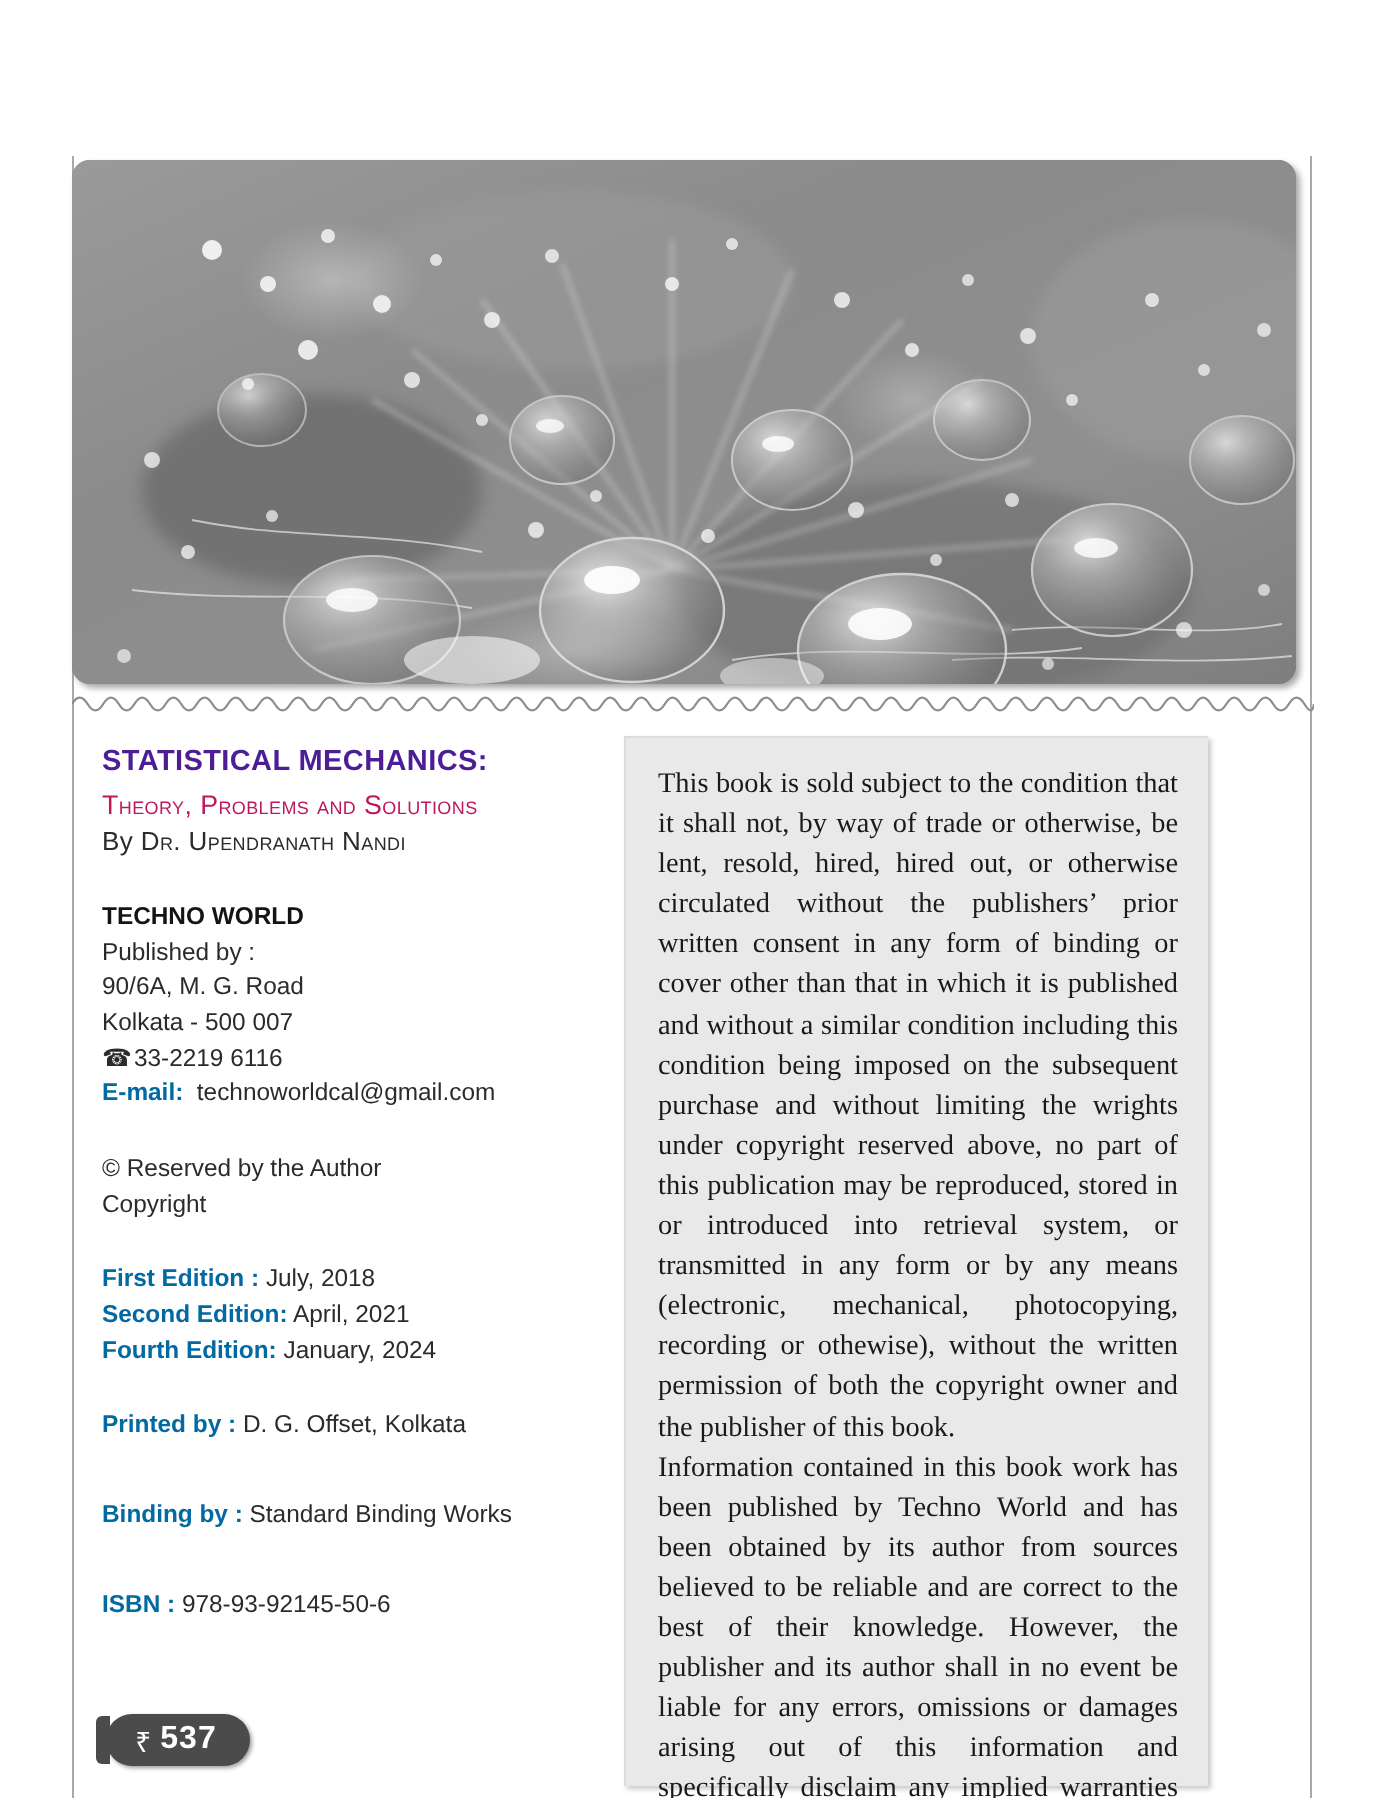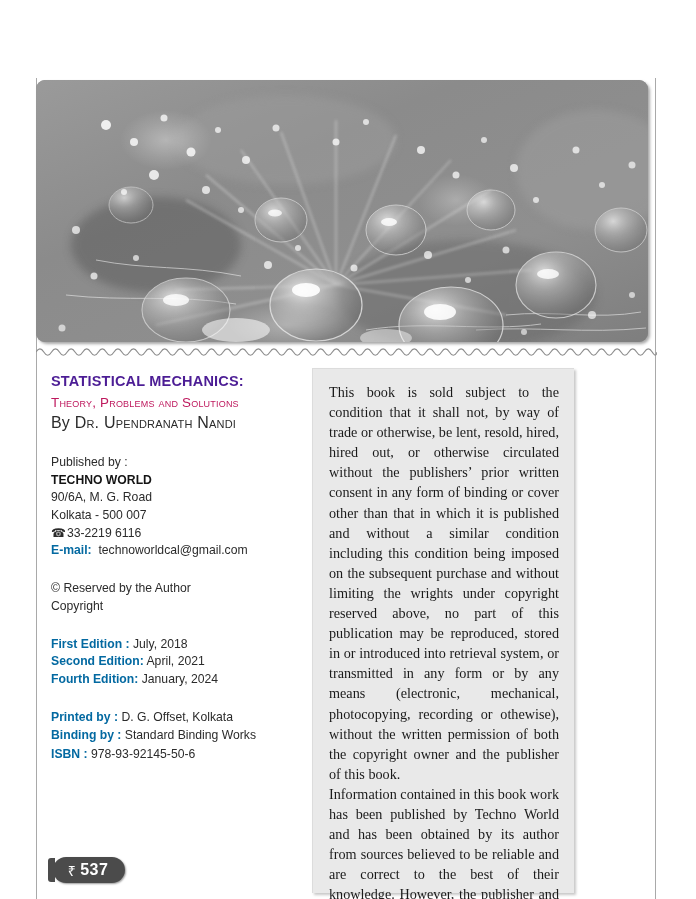--- a/index.html
+++ b/index.html
@@ -82,30 +82,30 @@
   }
   .title-sub {
     font-size: 13.4px;
     line-height: 1.35;
     margin: 0;
     color: #be185d;
     font-variant: small-caps;
     letter-spacing: 0.2px;
   }
   .title-author {
-    font-size: 16px;
+    font-size: 13px;
     line-height: 1.4;
     margin: 0;
     color: #2b2b2b;
     letter-spacing: 0.2px;
   }
   .title-author .sc { font-variant: small-caps; }
 
   .block { margin-top: 20px; }
-  .block.tight { margin-top: 1px; }
+  .block.tight { margin-top: 27px; }
 
   .ln {
     font-size: 12.2px;
     line-height: 1.45;
     margin: 0;
     color: #2b2b2b;
     white-space: nowrap;
   }
   .ln.b { font-weight: bold; color: #141414; }
   .ln .lbl { font-weight: bold; color: #0369a1; }
@@ -141,21 +141,21 @@
     height: 24px;
     background: #4b4b4b;
     border-radius: 3px 0 0 3px;
   }
 
   
   #legal-box {
     position: absolute;
     left: 312px;
     top: 368px;
-    width: 262px;
+    width: 292px;
     height: 525px;
     background: #e9e9e9;
     box-sizing: border-box;
     padding: 13px 15px 10px 16px;
     box-shadow: 1.5px 1.5px 2.5px rgba(0,0,0,0.22);
     border-top: 1px solid #dcdcdc;
     border-left: 1px solid #dcdcdc;
   }
   #legal-box p {
     margin: 0;
@@ -310,22 +310,22 @@
 
   <div id="left-col">
 
     <div>
       <p class="title-main">STATISTICAL MECHANICS:</p>
       <p class="title-sub">Theory, Problems and Solutions</p>
       <p class="title-author"><span>By </span><span class="sc">Dr. Upendranath Nandi</span></p>
     </div>
 
     <div class="block">
+      <p class="ln b">TECHNO WORLD</p>
       <p class="ln">Published by :</p>
-      <p class="ln b">TECHNO WORLD</p>
       <p class="ln">90/6A, M. G. Road</p>
       <p class="ln">Kolkata - 500 007</p>
       <p class="ln"><span class="glyph">☎ </span><span>33-2219 6116</span></p>
       <p class="ln"><span class="lbl">E-mail:</span>&nbsp; <span>technoworldcal@gmail.com</span></p>
     </div>
 
     <div class="block">
       <p class="ln"><span>©</span> <span>Reserved by the Author</span></p>
       <p class="ln">Copyright</p>
     </div>

